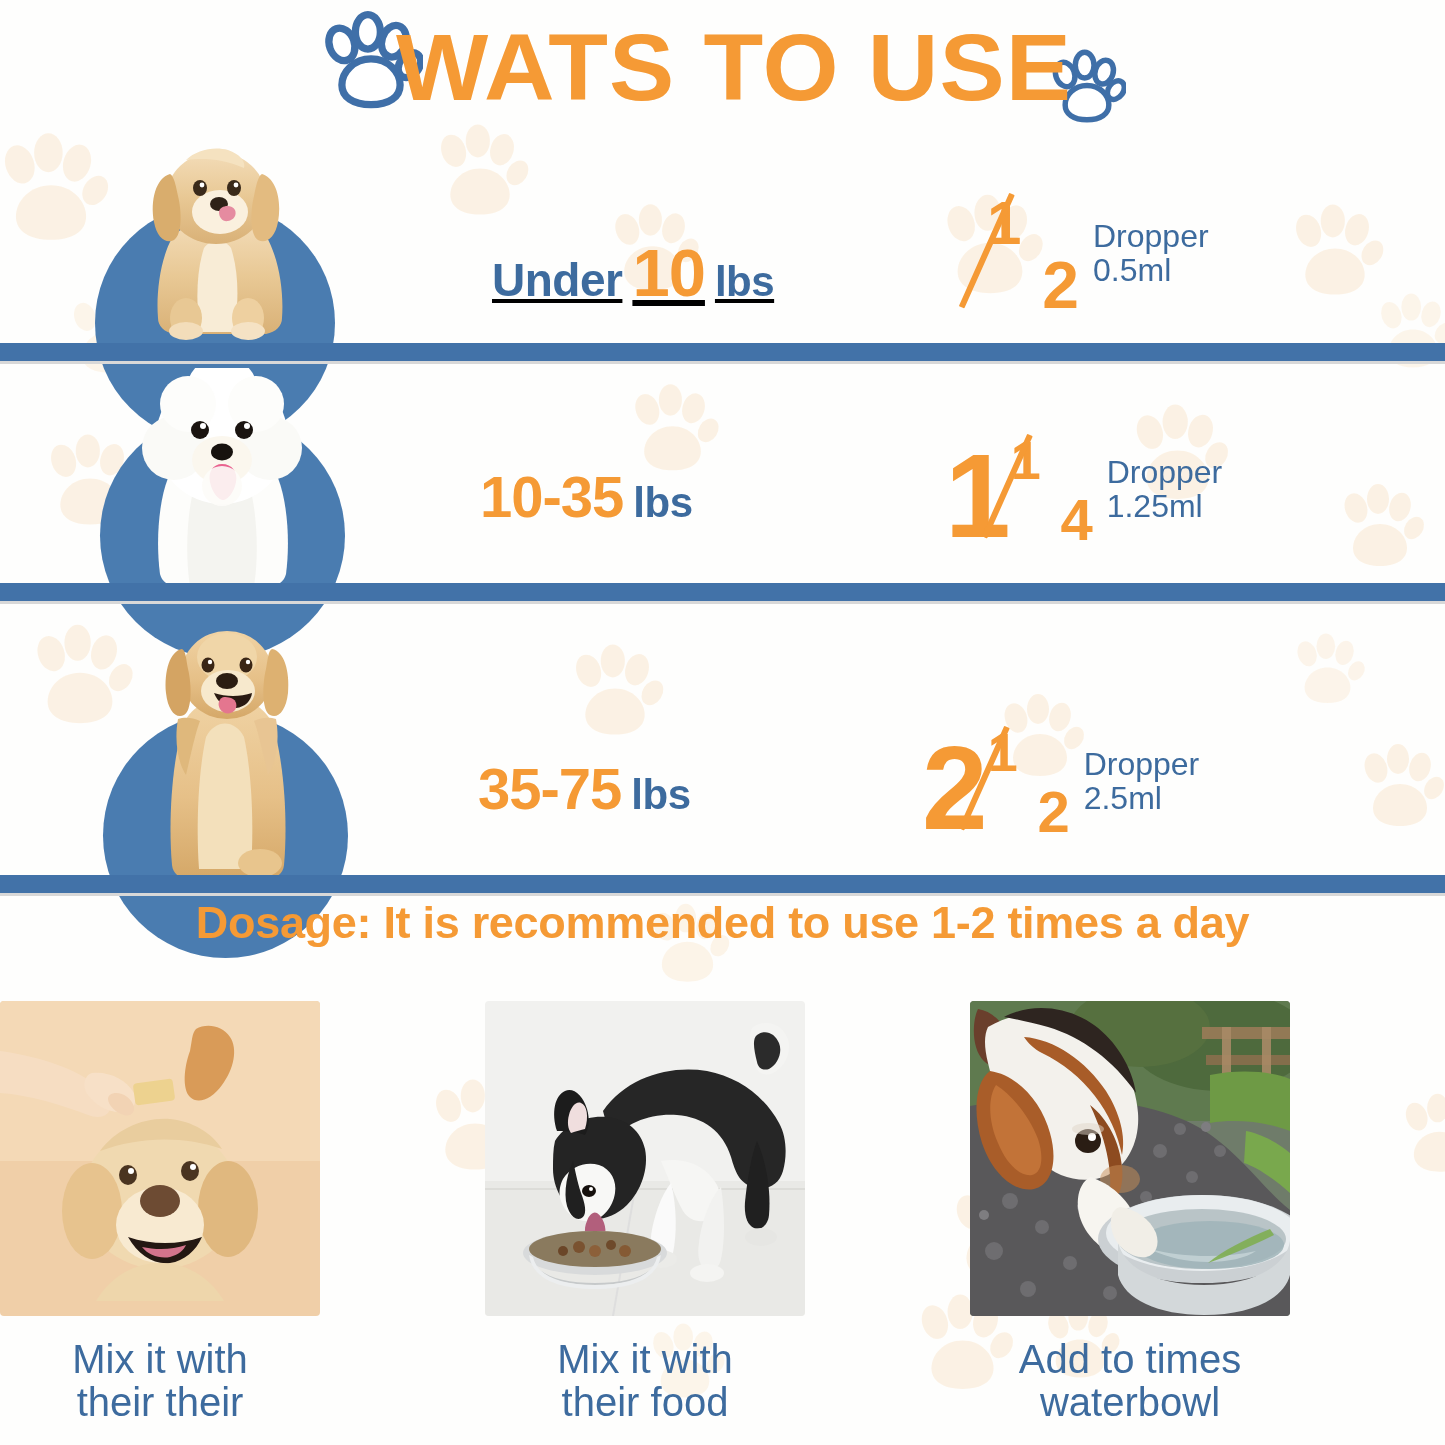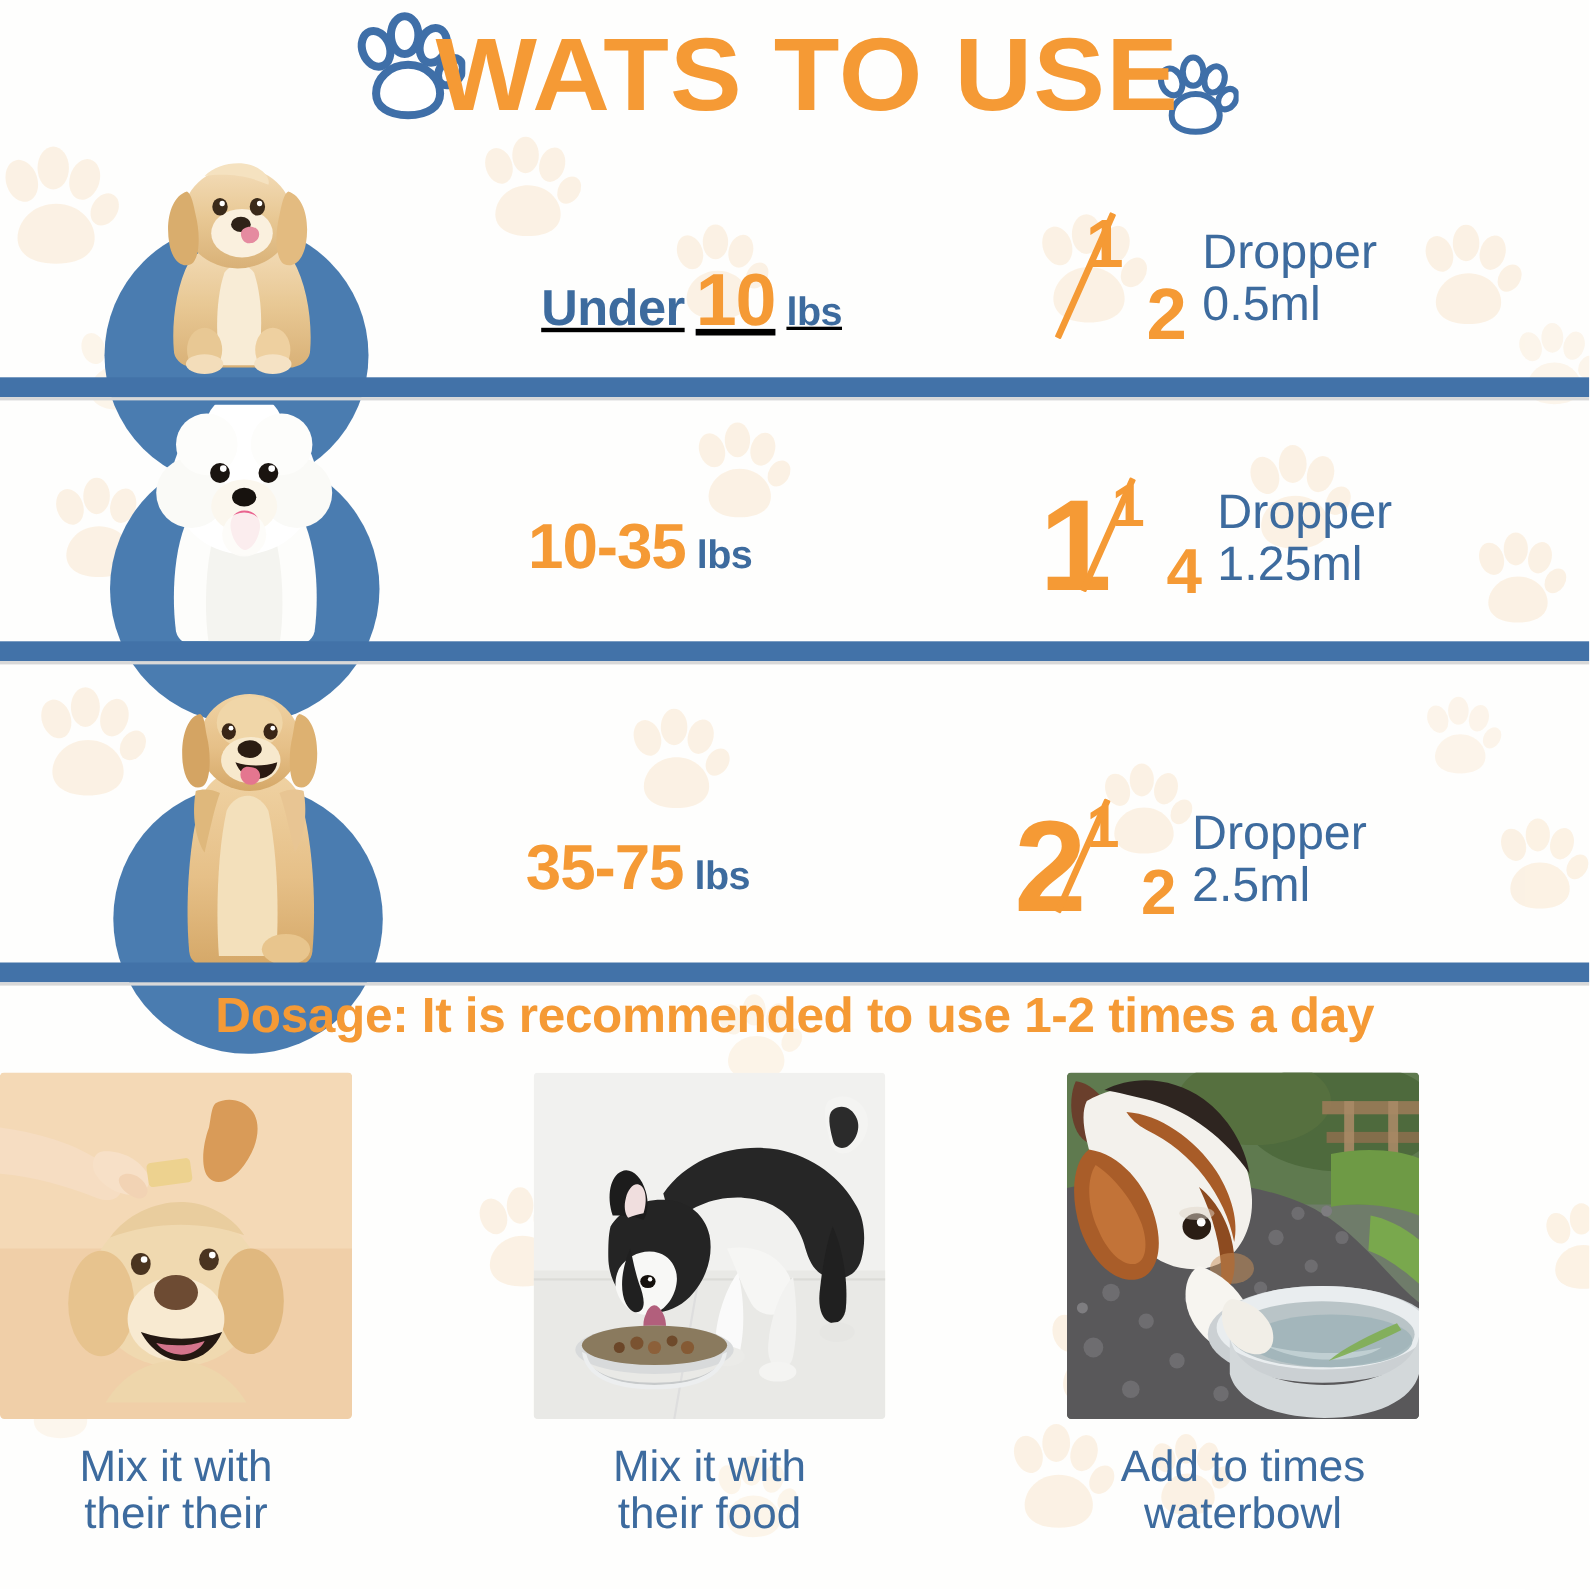--- a/index.html
+++ b/index.html
@@ -58,21 +58,21 @@
 
   .weight {
     position: absolute;
     display: flex; align-items: baseline;
     white-space: nowrap;
     font-weight: 700;
   }
   .w-under { color: #3d6b9e; font-size: 46px; letter-spacing: -.5px; }
   .w-num   { color: #f59a35; font-size: 67px; letter-spacing: -1px; margin: 0 10px; }
   .w-num.big { font-size: 58px; }
-  .w-lbs   { color: #3d6b9e; font-size: 36px; letter-spacing: -.5px; }
+  .w-lbs   { color: #3d6b9e; font-size: 42px; letter-spacing: -.5px; }
 
   .dose {
     position: absolute;
     display: flex; align-items: center;
     white-space: nowrap;
   }
   .frac {
     display: flex; align-items: flex-end;
     color: #f59a35; font-weight: 700; line-height: .9;
   }
@@ -98,21 +98,21 @@
     position: absolute; bottom: 0; right: 2px;
     font-size: 58px; line-height: 1;
   }
   .frac.half-only .stack { width: 96px; height: 128px; }
   .frac.half-only .numer { font-size: 62px; }
   .frac.half-only .denom { font-size: 66px; }
   .frac.half-only .slash { height: 124px; left: 24px; }
 
   .dose-text {
     color: #3d6b9e; font-weight: 400;
-    font-size: 44px; line-height: 1.06;
+    font-size: 32px; line-height: 1.06;
     margin-left: 12px;
   }
   .dose-text .ml { display: block; }
 
   
   .sep {
     position: absolute; left: 0; width: 1445px; height: 18px;
     background: #4272a8;
     z-index: 4;
   }
@@ -124,21 +124,21 @@
   
   .dosage-line {
     position: absolute; top: 897px; left: 0; width: 1445px;
     text-align: center; z-index: 5;
     color: #f59a35; font-weight: 700; font-size: 45px;
     letter-spacing: -.3px;
   }
 
   
   .cards {
-    position: absolute; top: 975px; left: 0; width: 1284px;
+    position: absolute; top: 1001px; left: 0; width: 1284px;
     display: flex; justify-content: space-between; gap: 165px;
     z-index: 5;
   }
   .card { width: 320px; }
   .photo {
     width: 320px; height: 315px;
     border-radius: 4px; overflow: hidden;
     position: relative;
   }
   .photo svg { display: block; width: 100%; height: 100%; }

